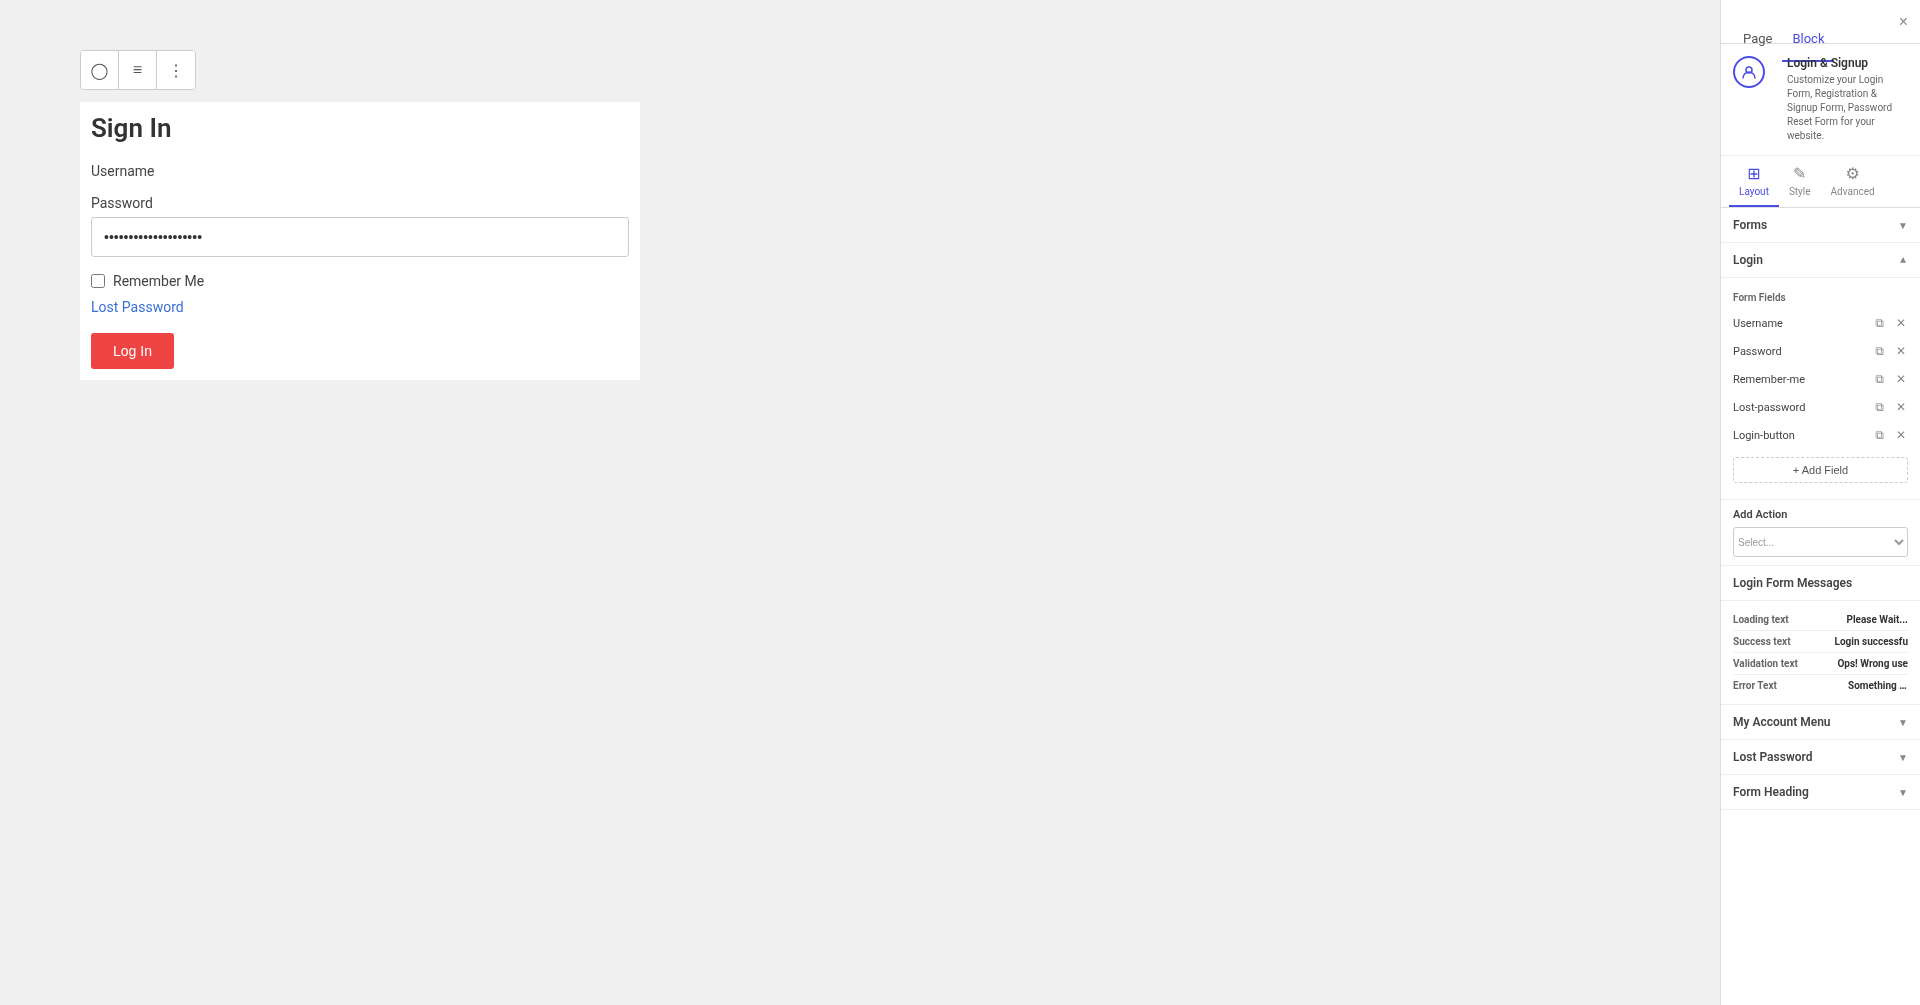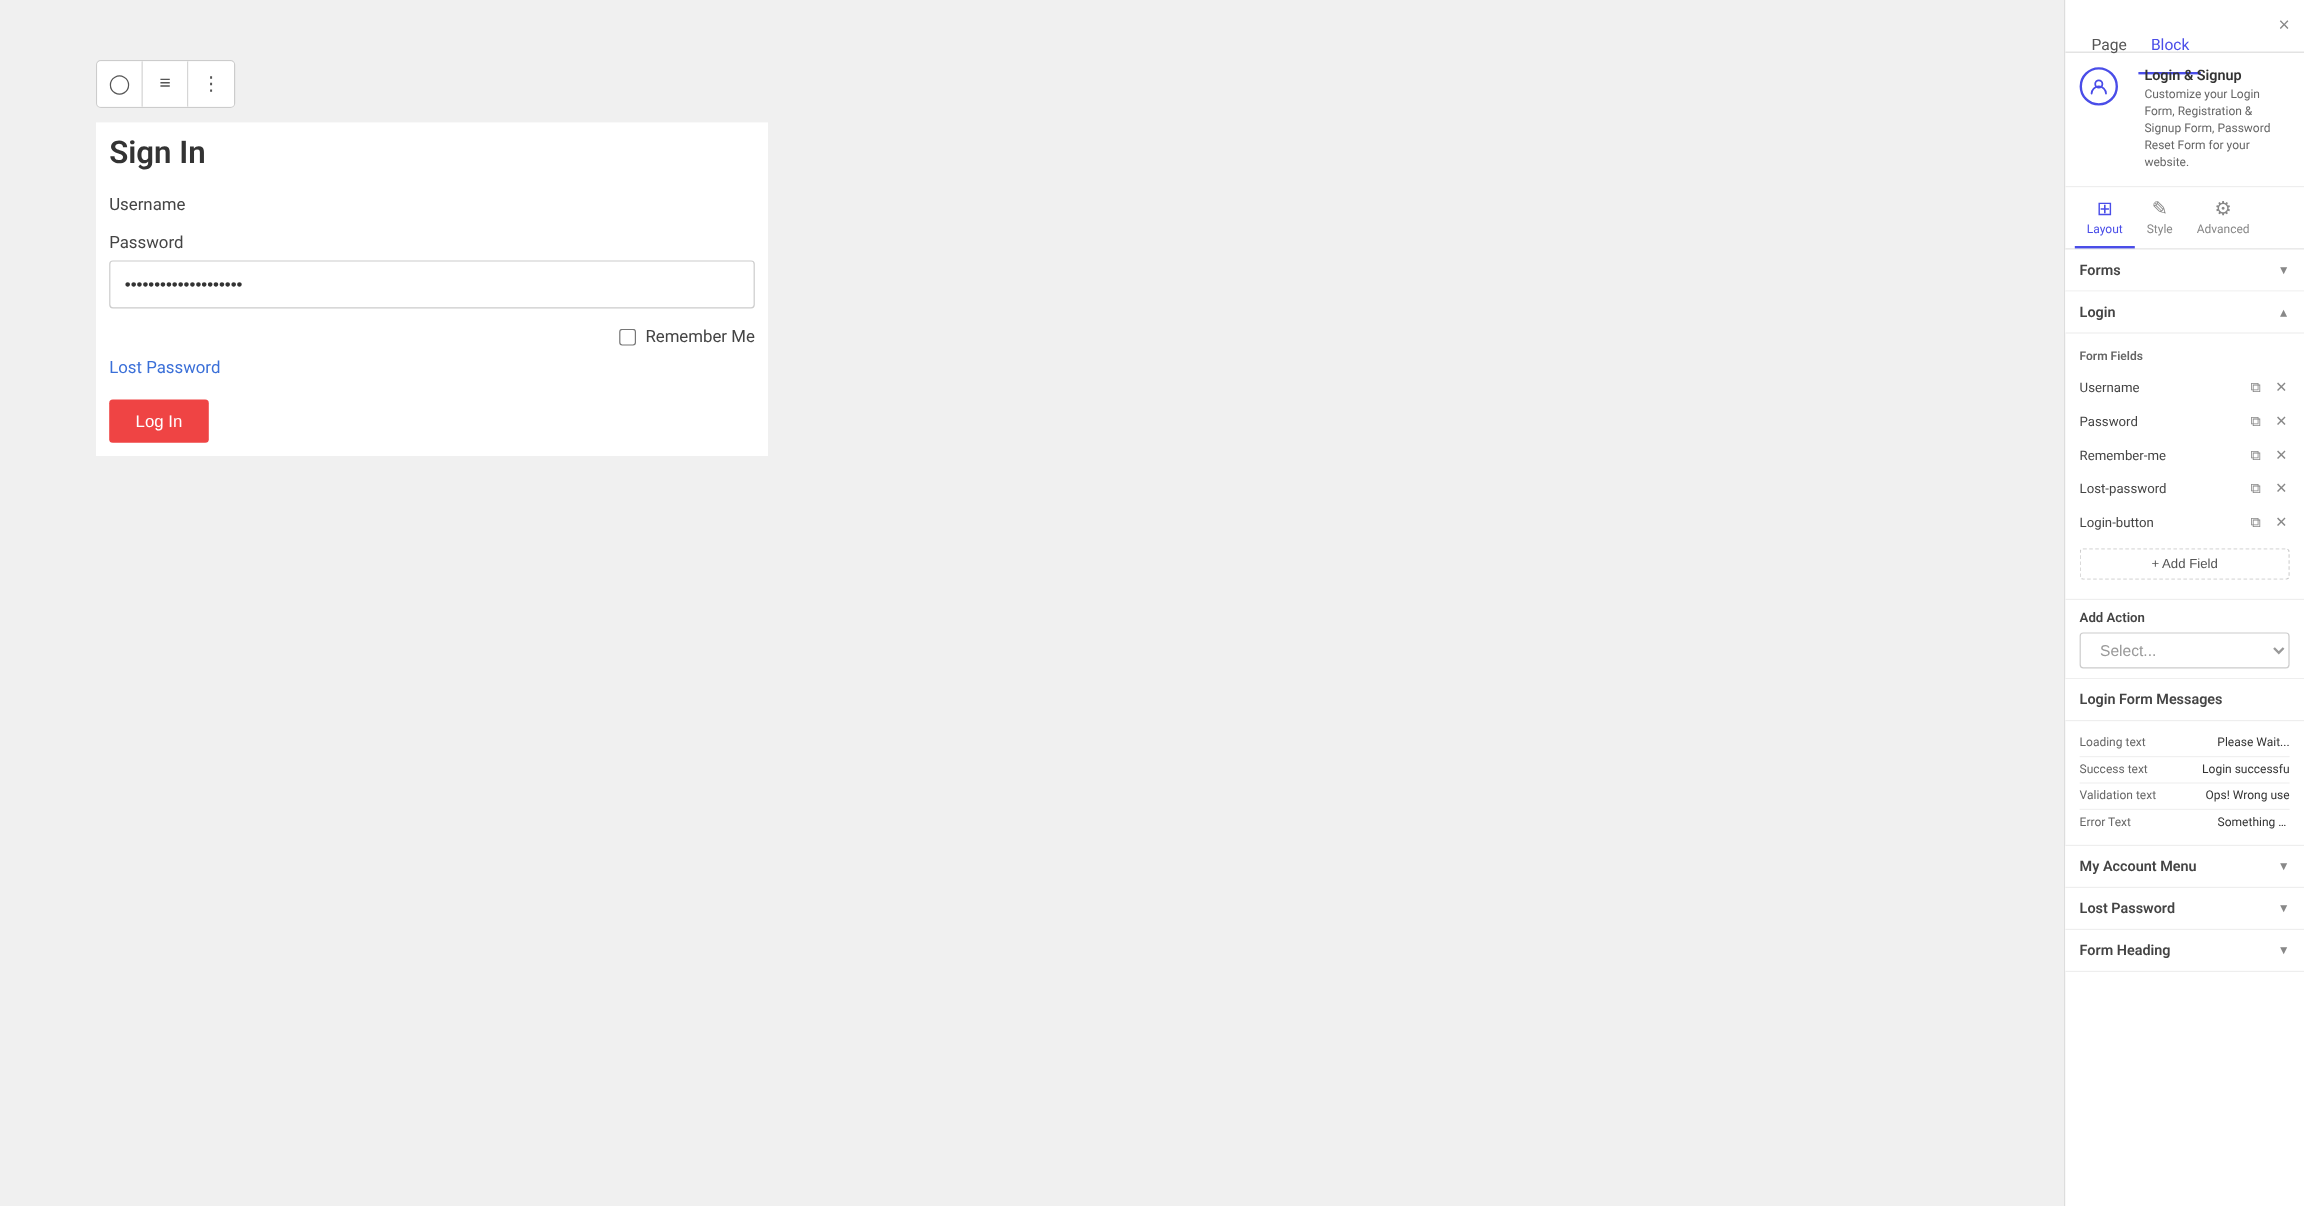--- a/index.html
+++ b/index.html
@@ -80,21 +80,20 @@
       font-size: 14px;
       color: #333;
       outline: none;
     }
 
     .remember-me-row {
       display: flex;
       align-items: center;
       gap: 8px;
       margin-bottom: 10px;
-      justify-content: flex-end;
     }
 
     .remember-checkbox {
       width: 14px;
       height: 14px;
     }
 
     .remember-label {
       font-size: 14px;
       color: #444;
@@ -302,40 +301,41 @@
       font-weight: 600;
       color: #444;
       margin-bottom: 6px;
     }
 
     .add-action-select {
       width: 100%;
       height: 30px;
       border: 1px solid #ccc;
       border-radius: 3px;
-      font-size: 13px;
+      font-size: 10px;
       color: #999;
-      padding: 0 12px;
+      padding: 0 0;
       background: #fff;
       cursor: pointer;
       appearance: auto;
     }
 
     
     .messages-section {
       padding: 8px 12px;
       border-bottom: 1px solid #eee;
     }
 
     .message-row {
       display: flex;
       align-items: flex-start;
       justify-content: space-between;
       padding: 5px 0;
       border-bottom: 1px solid #f0f0f0;
+      font-weight: bold;
     }
     .message-row:last-child { border-bottom: none; gap: 35px; }
 
     .message-key {
       font-size: 10px;
       color: #666;
       flex: 0 0 auto;
       width: 80px;
     }
 

